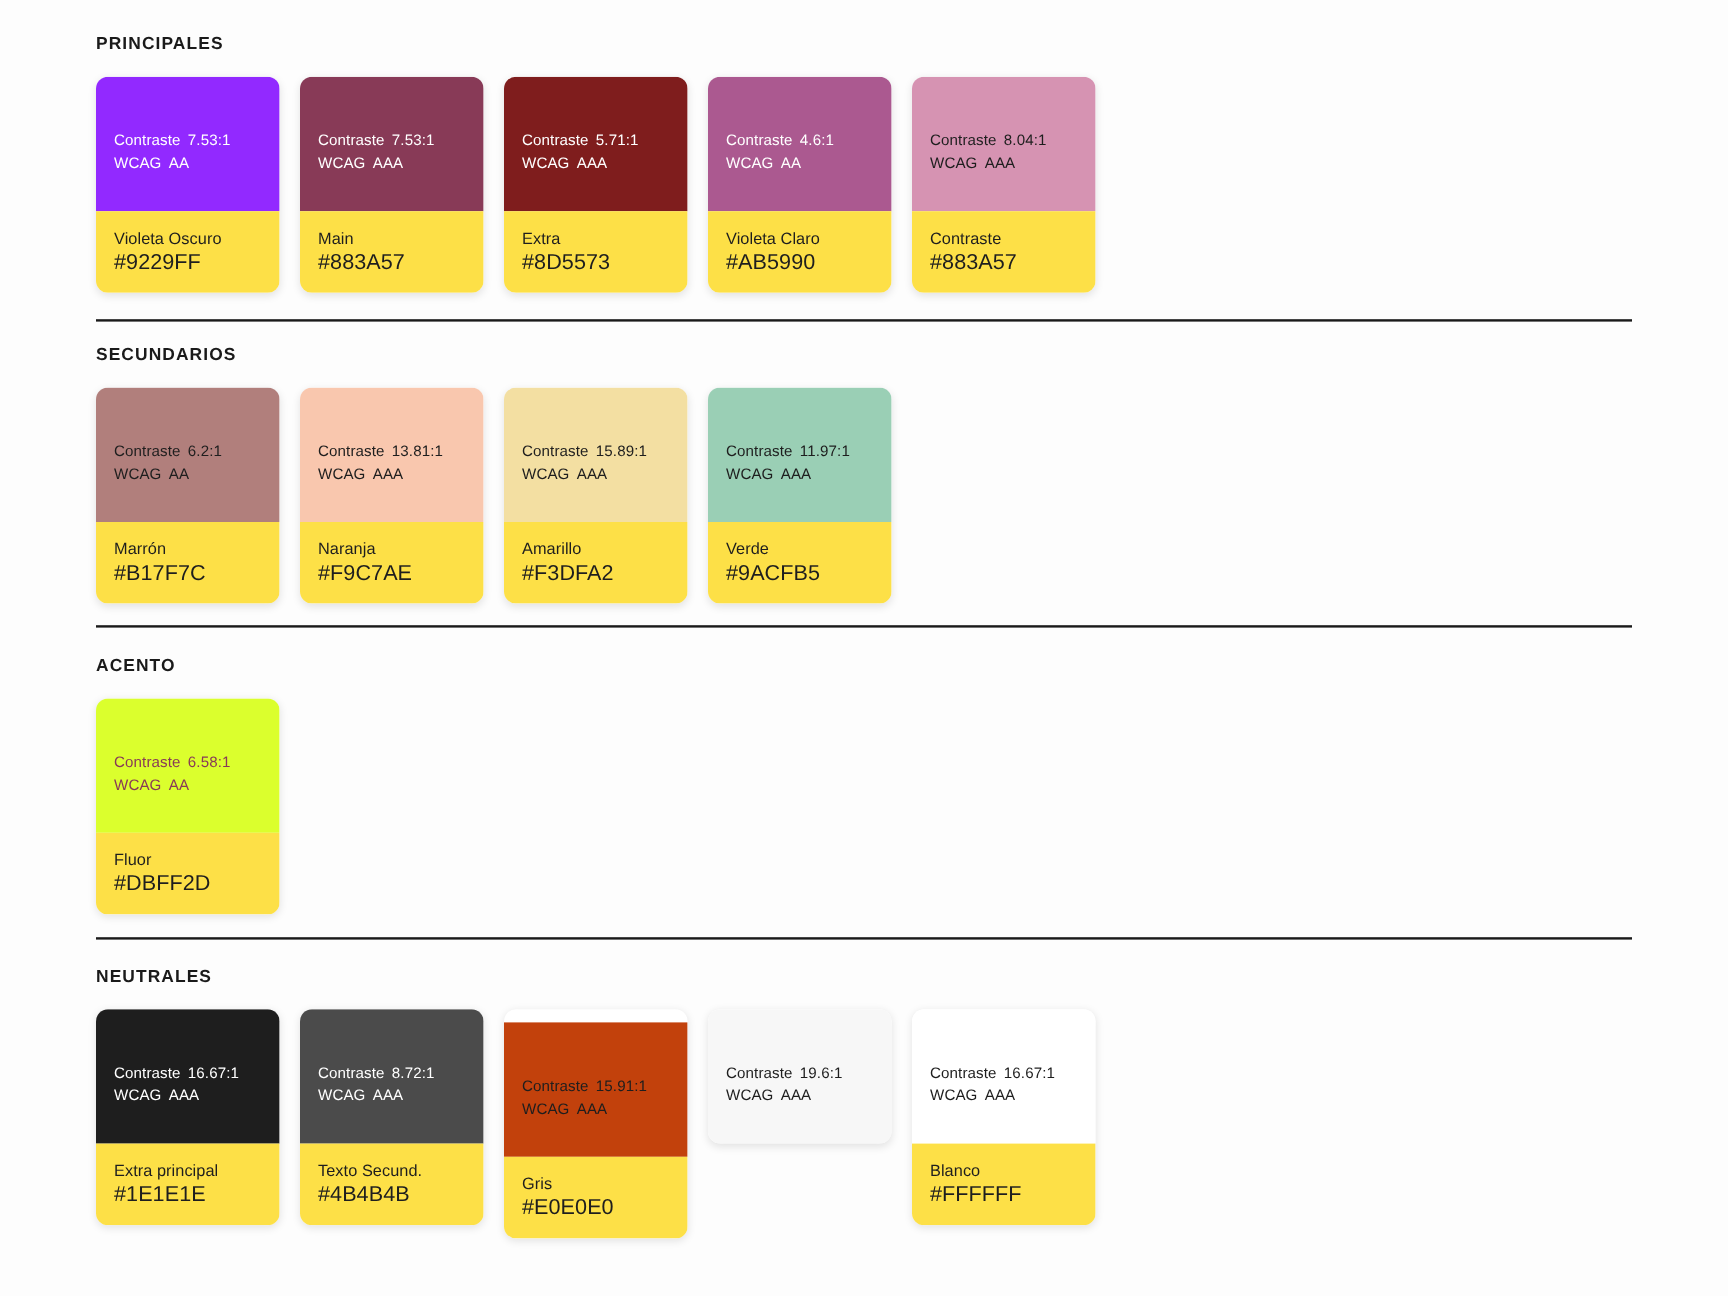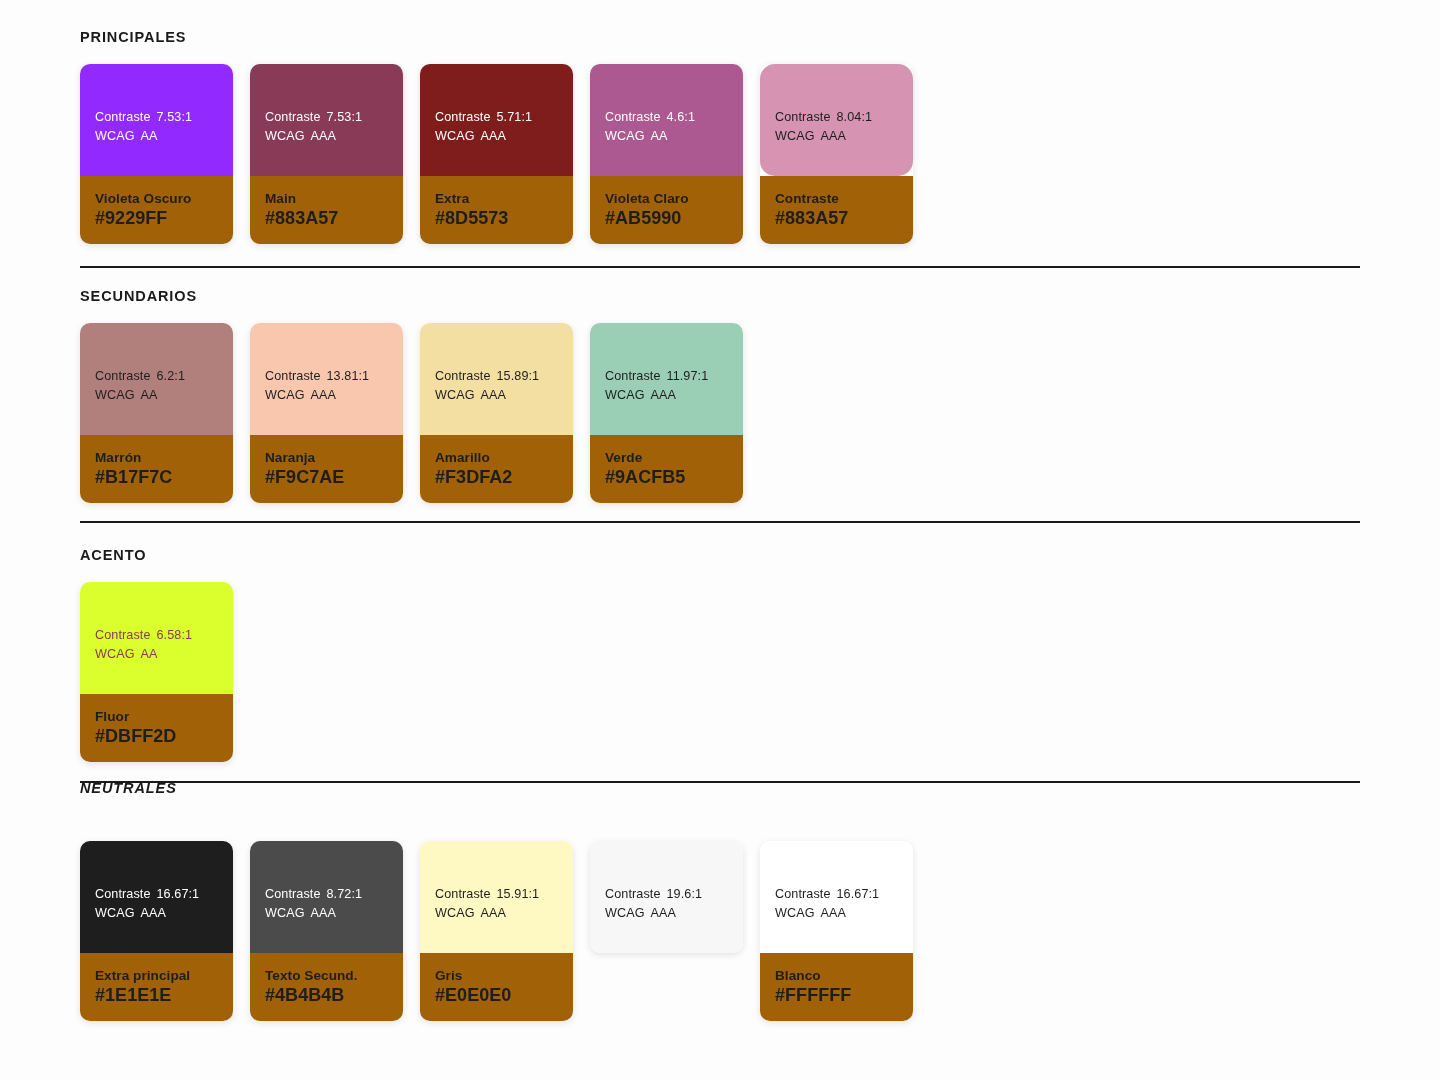--- a/index.html
+++ b/index.html
@@ -68,22 +68,21 @@
     line-height: 19px;
     white-space: nowrap;
     letter-spacing: 0.1px;
   }
 
   .swatch-line .lbl { }
   .swatch-line .val { padding-left: 6px; }
 
   .card-meta {
     padding: 13px 15px 16px 15px;
-    background: #a16207;
-    font-weight: bold;
+    background: #fde047;
   }
 
   .meta-name {
     font-size: 13.6px;
     line-height: 19.5px;
     color: #1E1E1E;
     letter-spacing: 0.05px;
   }
 
   .meta-hex {
@@ -136,21 +135,21 @@
         <div class="swatch" style="background: rgb(171, 89, 144); color: rgb(255, 255, 255);">
           <div class="swatch-line"><span class="lbl">Contraste</span><span class="val">4.6:1</span></div>
           <div class="swatch-line"><span class="lbl">WCAG</span><span class="val">AA</span></div>
         </div>
         <div class="card-meta">
           <div class="meta-name">Violeta Claro</div>
           <div class="meta-hex">#AB5990</div>
         </div>
       </div>
       <div class="card">
-        <div class="swatch" style="background: rgb(214, 147, 178); color: rgb(30, 30, 30); border-radius: 15px;">
+        <div class="swatch" style="background: rgb(214, 147, 178); color: rgb(30, 30, 30);">
           <div class="swatch-line"><span class="lbl">Contraste</span><span class="val">8.04:1</span></div>
           <div class="swatch-line"><span class="lbl">WCAG</span><span class="val">AAA</span></div>
         </div>
         <div class="card-meta">
           <div class="meta-name">Contraste</div>
           <div class="meta-hex">#883A57</div>
         </div>
       </div>
     </div>
     <div class="divider abs" style="top: 266px; background: rgb(26, 26, 26);"></div>
@@ -205,21 +204,21 @@
           <div class="swatch-line"><span class="lbl">Contraste</span><span class="val">6.58:1</span></div>
           <div class="swatch-line"><span class="lbl">WCAG</span><span class="val">AA</span></div>
         </div>
         <div class="card-meta">
           <div class="meta-name">Fluor</div>
           <div class="meta-hex">#DBFF2D</div>
         </div>
       </div>
     </div>
     <div class="divider abs" style="top: 781px; background: rgb(26, 26, 26);"></div>
-    <div class="section-title abs" style="top: 781px; font-style: italic;">NEUTRALES</div>
+    <div class="section-title abs" style="top: 807px;">NEUTRALES</div>
     <div class="card-row abs" style="top: 841px;">
       <div class="card">
         <div class="swatch" style="background: rgb(30, 30, 30); color: rgb(255, 255, 255);">
           <div class="swatch-line"><span class="lbl">Contraste</span><span class="val">16.67:1</span></div>
           <div class="swatch-line"><span class="lbl">WCAG</span><span class="val">AAA</span></div>
         </div>
         <div class="card-meta">
           <div class="meta-name">Extra principal</div>
           <div class="meta-hex">#1E1E1E</div>
         </div>
@@ -228,21 +227,21 @@
         <div class="swatch" style="background: rgb(75, 75, 75); color: rgb(255, 255, 255);">
           <div class="swatch-line"><span class="lbl">Contraste</span><span class="val">8.72:1</span></div>
           <div class="swatch-line"><span class="lbl">WCAG</span><span class="val">AAA</span></div>
         </div>
         <div class="card-meta">
           <div class="meta-name">Texto Secund.</div>
           <div class="meta-hex">#4B4B4B</div>
         </div>
       </div>
       <div class="card">
-        <div class="swatch" style="background: #fef9c3; color: rgb(30, 30, 30);">
+        <div class="swatch" style="background: #c2410c; color: rgb(30, 30, 30); margin-top: 11px;">
           <div class="swatch-line"><span class="lbl">Contraste</span><span class="val">15.91:1</span></div>
           <div class="swatch-line"><span class="lbl">WCAG</span><span class="val">AAA</span></div>
         </div>
         <div class="card-meta">
           <div class="meta-name">Gris</div>
           <div class="meta-hex">#E0E0E0</div>
         </div>
       </div>
       <div class="card">
         <div class="swatch" style="background: rgb(247, 247, 247); color: rgb(30, 30, 30);">

